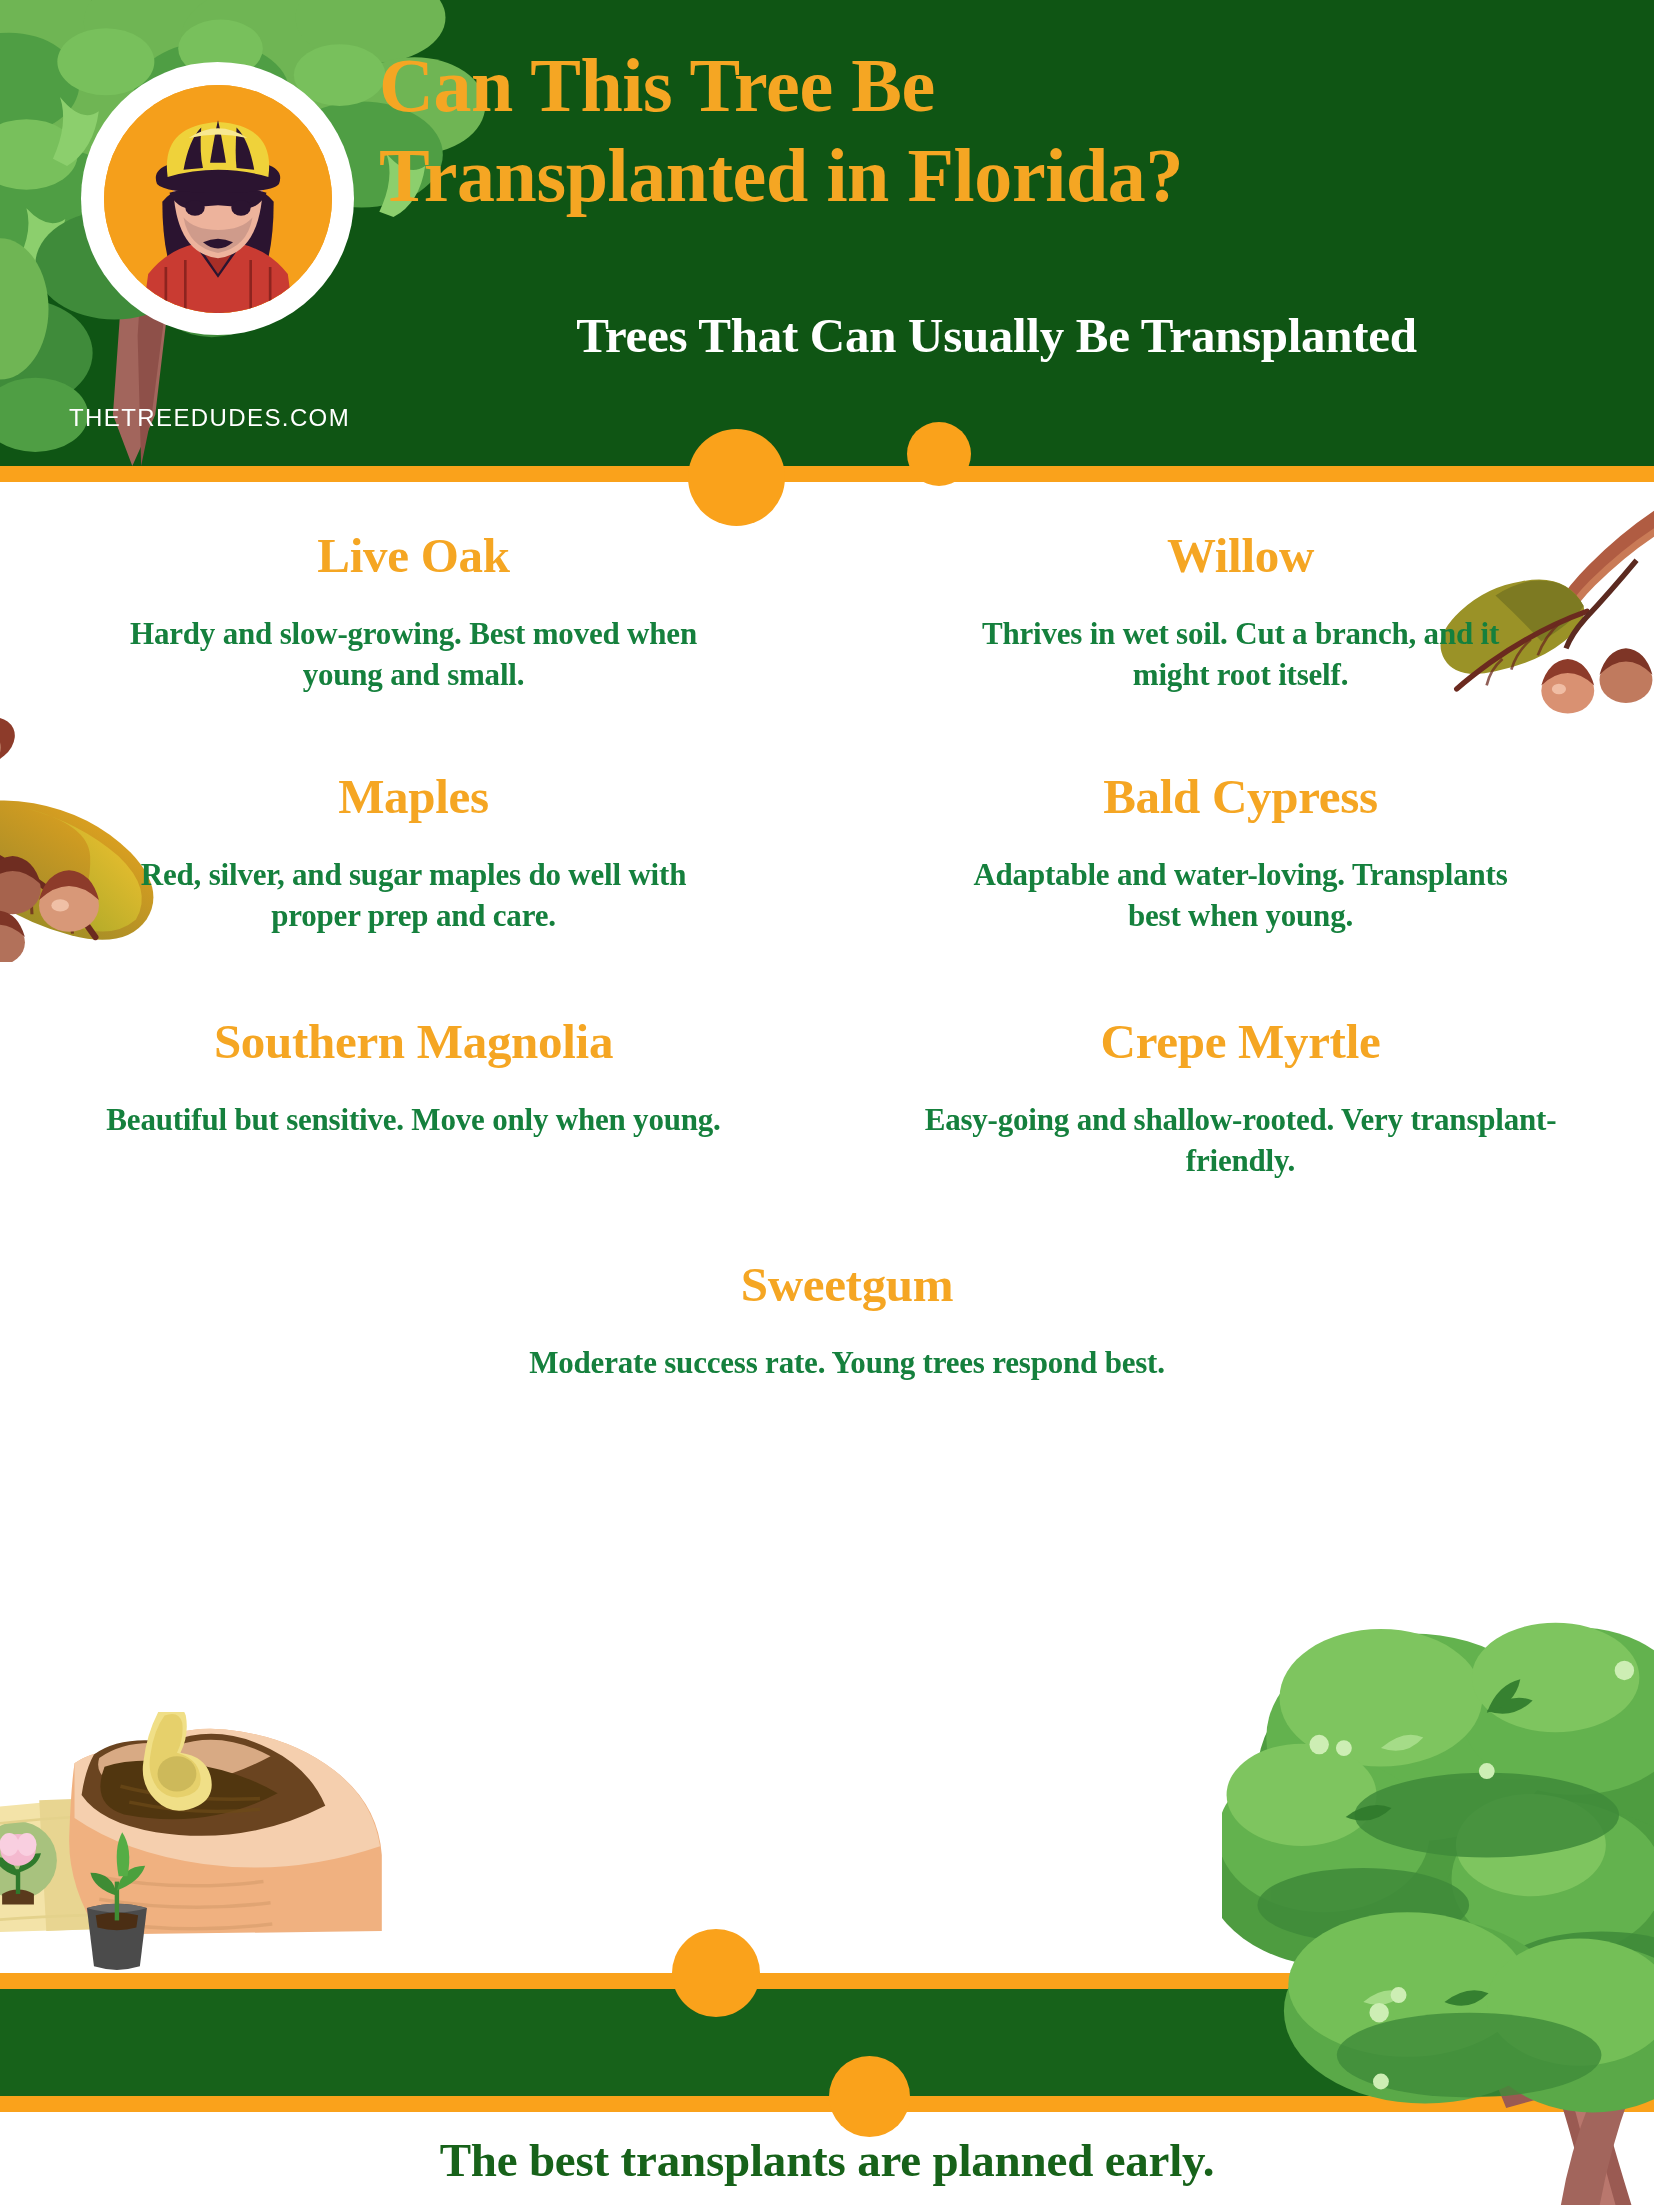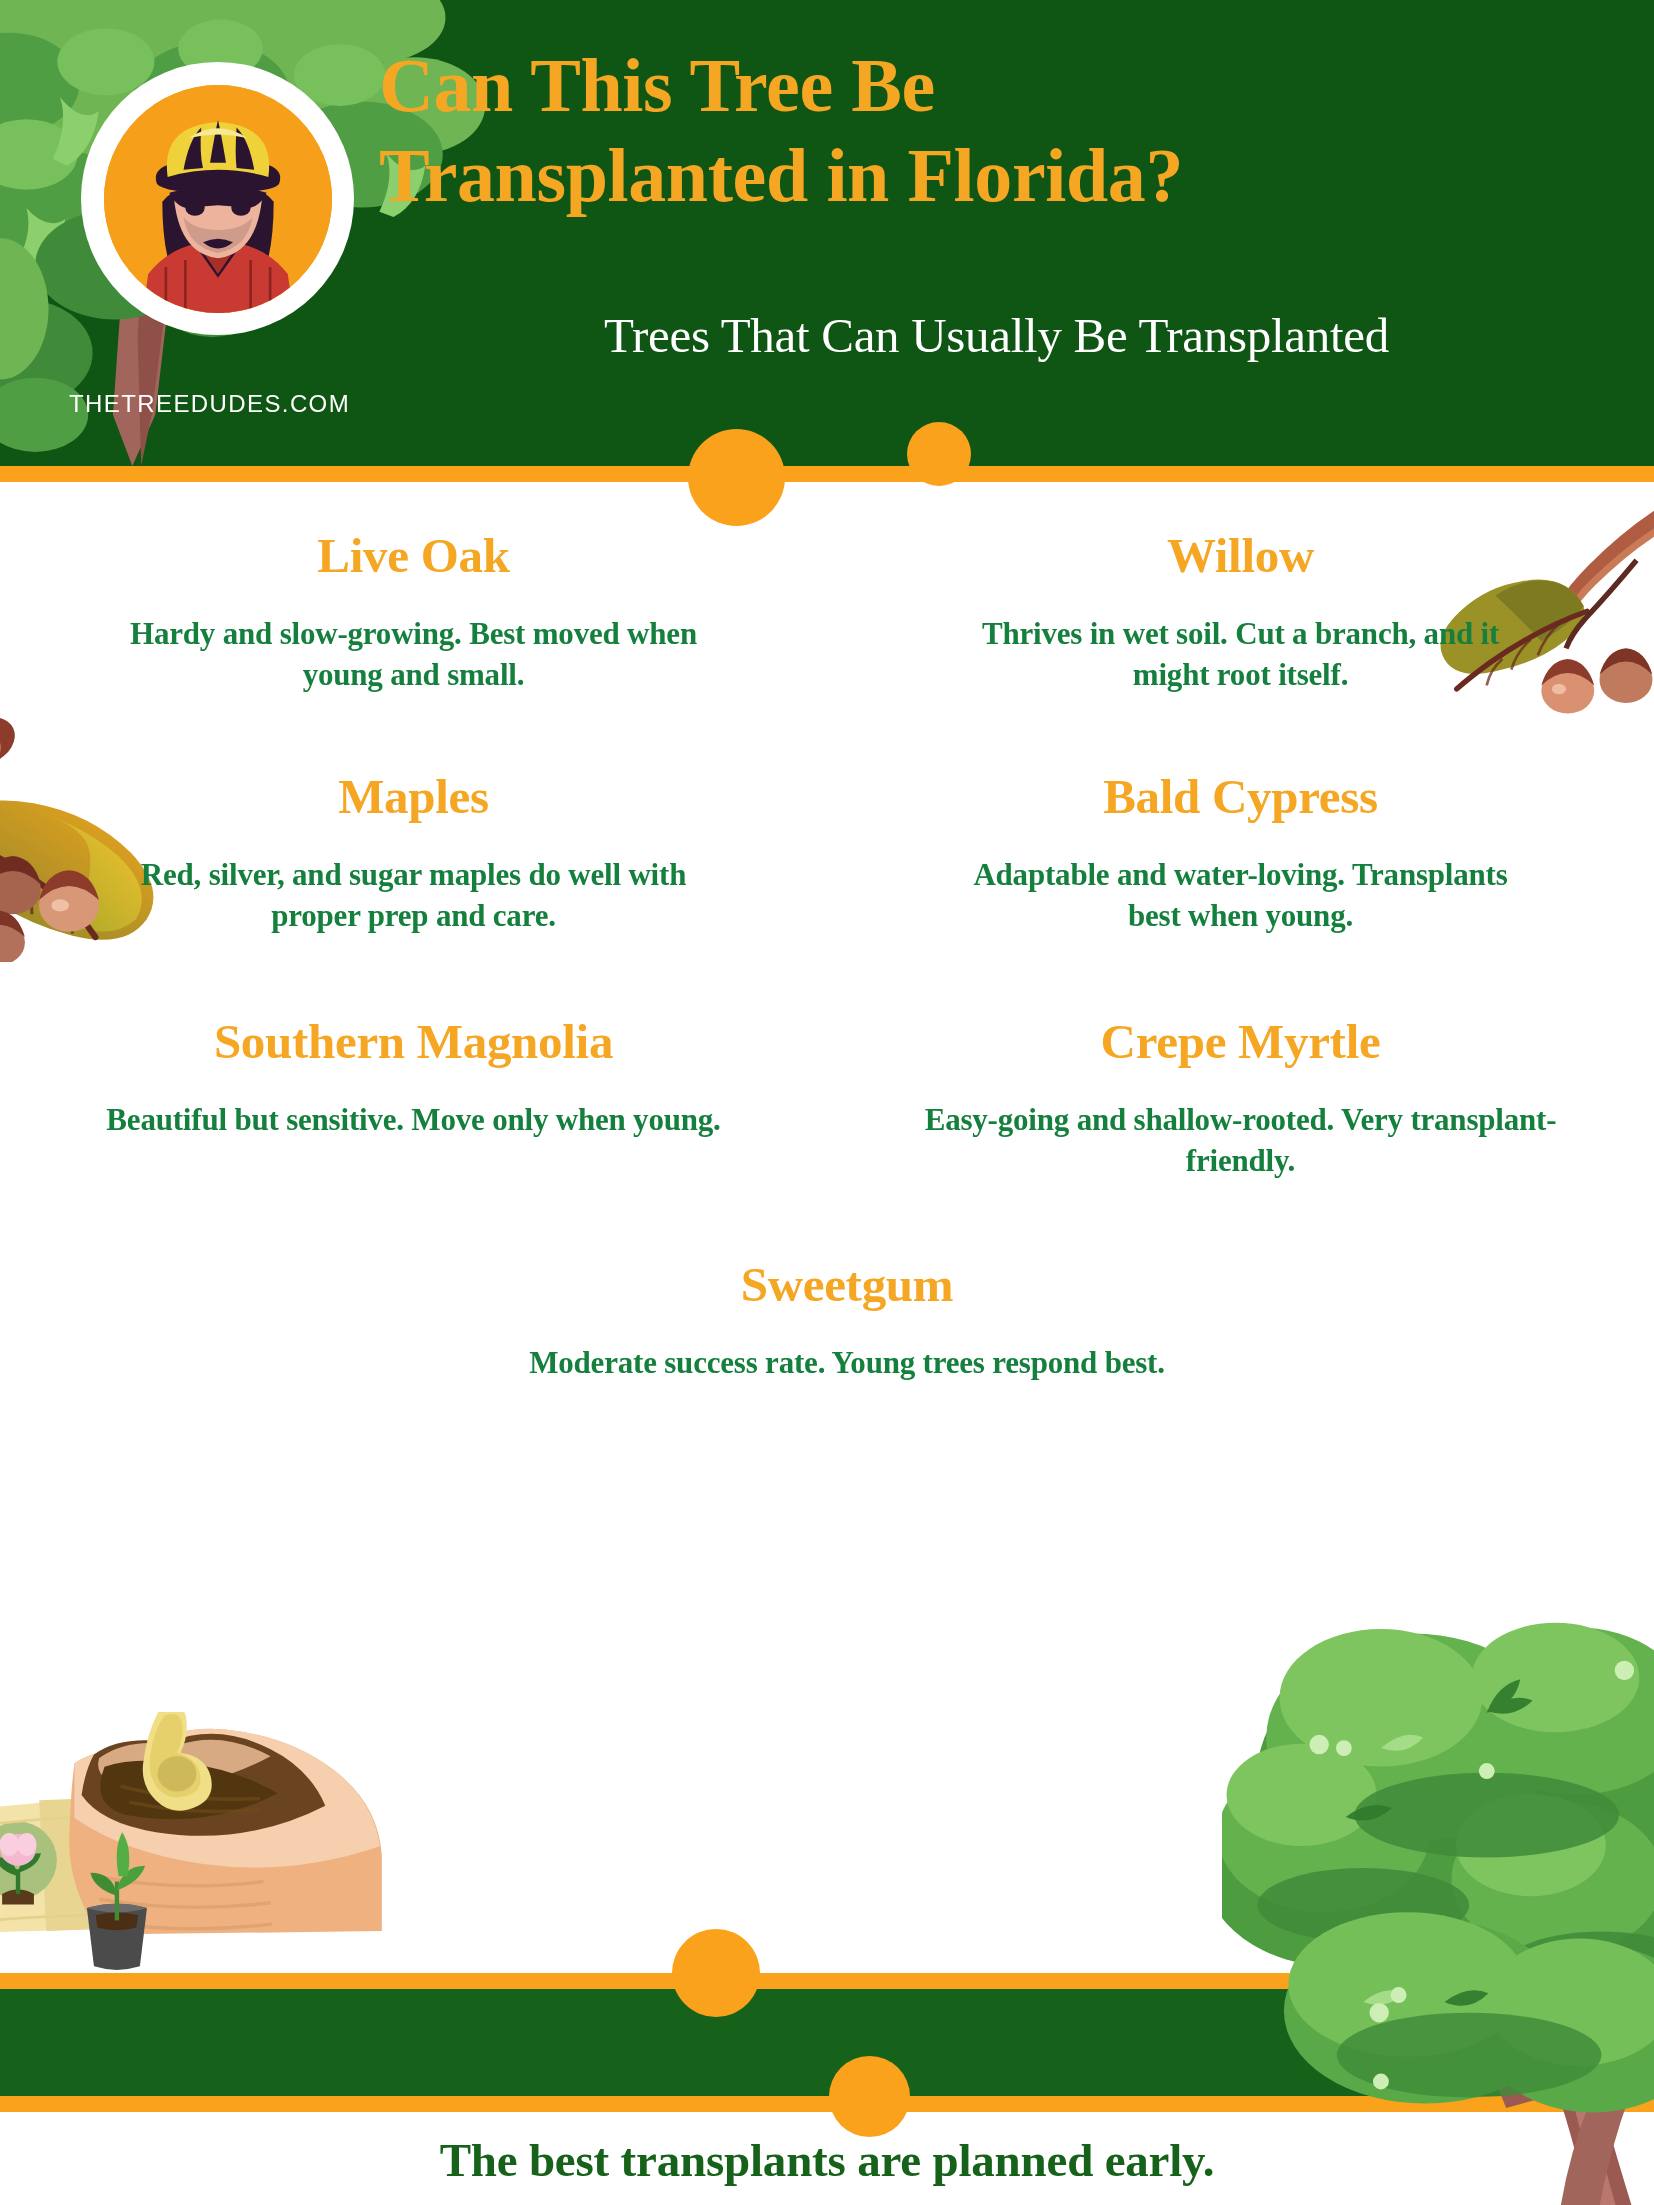--- a/index.html
+++ b/index.html
@@ -14,33 +14,33 @@
 
   
   .header { position:absolute; left:0; top:0; width:1654px; height:466px; background:#0f5514; overflow:hidden; }
   .header-foliage { position:absolute; left:0; top:0; width:494px; height:466px; overflow:hidden; }
 
   .logo-wrap { position:absolute; left:81px; top:62px; width:273px; height:273px; }
   .logo-ring { position:absolute; inset:0; background:#ffffff; border-radius:50%; }
   .logo-disc { position:absolute; left:23px; top:23px; width:228px; height:228px; background:#f59f1b; border-radius:50%; overflow:hidden; }
 
   .site-url {
-    position:absolute; left:69px; top:390px;
+    position:absolute; left:69px; top:404px;
     color:#ffffff; font-family:"Liberation Sans","DejaVu Sans",sans-serif;
     font-size:24px; letter-spacing:1.4px; font-weight:400;
   }
 
   .head-title {
     position:absolute; left:379px; top:41px; width:1235px;
     color:#f5a623; font-size:76px; line-height:1.18; font-weight:700;
     letter-spacing:-0.4px;
   }
   .head-sub {
     position:absolute; left:379px; top:307px; width:1235px;
-    color:#ffffff; font-size:49px; font-weight:400; text-align:center; letter-spacing:-0.3px;
+    color:#ffffff; font-size:49px; font-weight:700; text-align:center; letter-spacing:-0.3px;
   }
 
   
   .rule { position:absolute; background:#faa21b; height:16px; width:1654px; left:0; }
   .rule-top { top:466px; }
   .dot { position:absolute; background:#faa21b; border-radius:50%; }
   .dot-big   { left:688px; top:429px; width:97px; height:97px; }
   .dot-small { left:907px; top:422px; width:64px;  height:64px;  }
 
   

